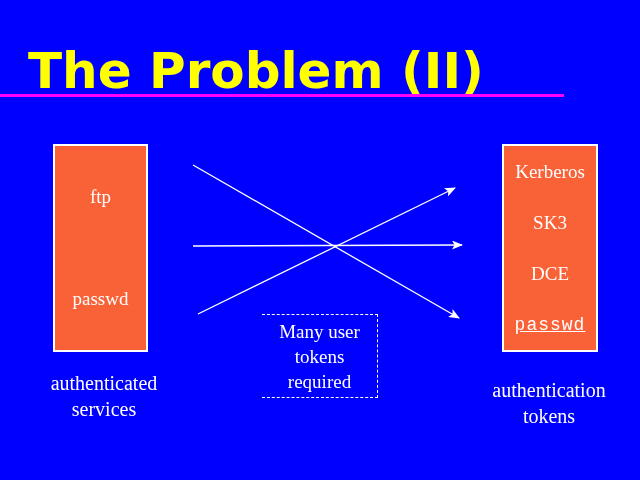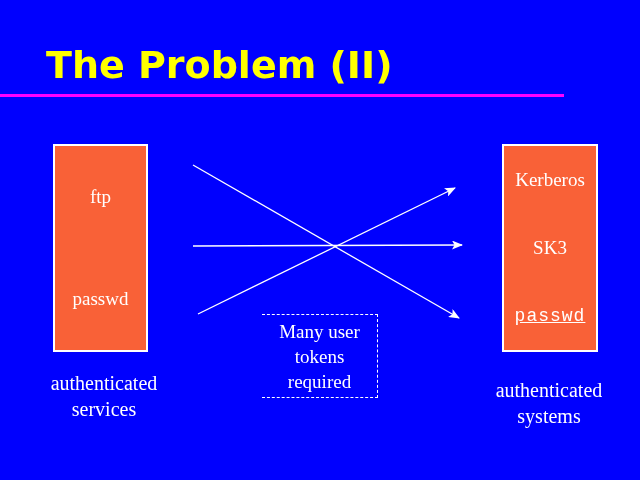--- a/index.html
+++ b/index.html
@@ -15,26 +15,26 @@
   .slide {
     position: relative;
     width: 640px;
     height: 480px;
     background: var(--background);
     overflow: hidden;
     font-family: "Liberation Serif", serif;
   }
   .title {
     position: absolute;
-    left: 46px;
+    left: 28px;
     top: 46px;
     margin: 0;
     font-family: "DejaVu Sans", sans-serif;
     font-weight: bold;
-    font-size: 38px;
+    font-size: 50px;
     line-height: 1;
     color: var(--title-color);
     white-space: nowrap;
     letter-spacing: 0px;
   }
   .rule {
     position: absolute;
     left: 0;
     top: 94px;
     width: 564px;
@@ -109,20 +109,21 @@
   <div class="rule"></div>
 
   <div class="box left">
     <div class="box-item">ftp</div>
     <div class="box-item">passwd</div>
   </div>
 
   <div class="box right">
     <div class="box-item">Kerberos</div>
     <div class="box-item">SK3</div>
+    <div class="box-item">DCE</div>
     <div class="box-item mono">passwd</div>
   </div>
 
   <svg class="arrows" viewBox="0 0 640 480" xmlns="http://www.w3.org/2000/svg">
     <defs>
       <marker id="arrowhead" markerWidth="12" markerHeight="9" refX="10" refY="4.5" orient="auto" markerUnits="userSpaceOnUse">
         <path d="M0,0 L11,4.5 L0,9 L2.5,4.5 Z" fill="#FFFFFF"></path>
       </marker>
     </defs>
     <line x1="193" y1="165" x2="459" y2="318" stroke="#FFFFFF" stroke-width="1.3" marker-end="url(#arrowhead)"></line>
@@ -130,15 +131,15 @@
     <line x1="198" y1="314" x2="455" y2="188" stroke="#FFFFFF" stroke-width="1.3" marker-end="url(#arrowhead)"></line>
   </svg>
 
   <div class="note">
     <div>Many user</div>
     <div>tokens</div>
     <div>required</div>
   </div>
 
   <div class="caption left-caption">authenticated services</div>
-  <div class="caption right-caption">authenticated systems</div>
+  <div class="caption right-caption">authentication tokens</div>
 
 </div>
 
 </body></html>

